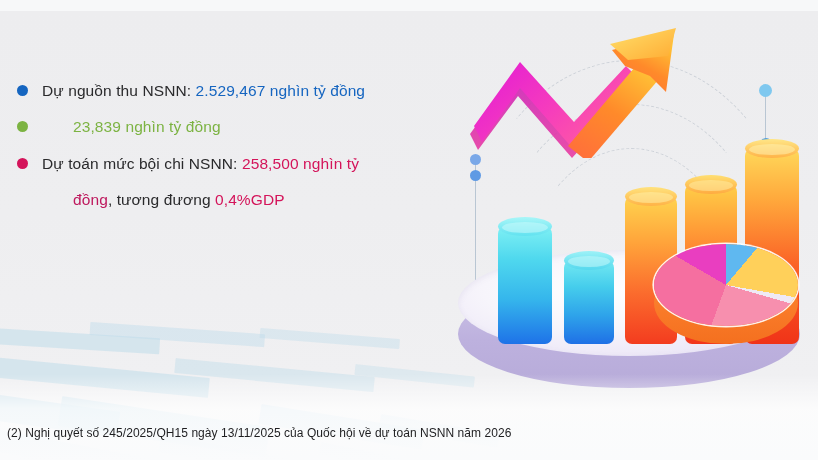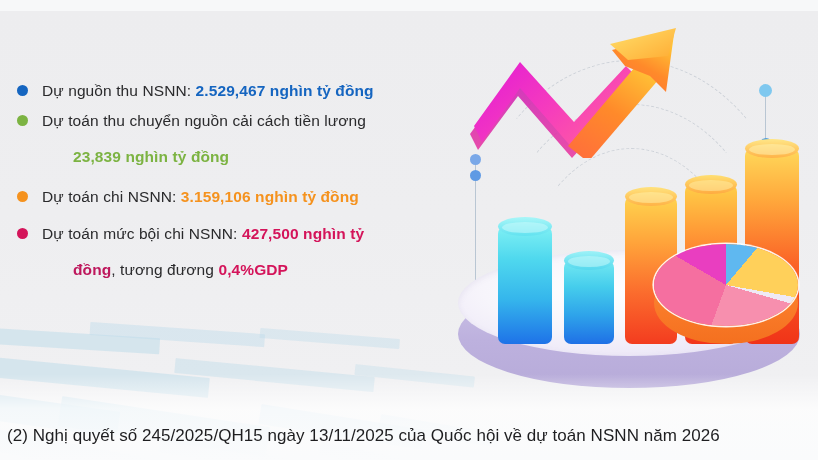--- a/index.html
+++ b/index.html
@@ -22,24 +22,24 @@
   .ribbons{position:absolute;left:-40px;bottom:-8px;width:560px;height:150px;overflow:hidden;}
   .rb{position:absolute;background:#bfdcea;border-radius:1px;opacity:.62;
       transform-origin:left center;}
 
   
   .bullets{position:absolute;left:12px;top:78px;width:430px;}
   .row{position:relative;padding-left:30px;margin-bottom:4px;}
   .dot{position:absolute;left:5px;top:7px;width:11px;height:11px;border-radius:50%;}
   .line{font-size:15.5px;line-height:26px;color:#2a2a2c;letter-spacing:.1px;white-space:nowrap;}
   .line.sub{padding-left:0;margin-top:8px;}
-  .v{font-weight:bold;}
+  .v{font-weight:normal;}
   .row.r2 .line.sub, .row.r4 .line.sub{margin-top:10px;margin-left:31px;}
 
-  .footnote{position:absolute;left:7px;top:426px;font-size:17px;color:#1e1e20;letter-spacing:.05px;white-space:nowrap;}
+  .footnote{position:absolute;left:7px;top:426px;font-size:12px;color:#1e1e20;letter-spacing:.05px;white-space:nowrap;}
 
   
   .art{position:absolute;left:440px;top:8px;width:378px;height:400px;}
 
   
   .guide{position:absolute;width:1.4px;background:#b9c6d3;}
   .gdot{position:absolute;border-radius:50%;}
 
   .arc{position:absolute;border-style:dashed;border-color:#c3c9d1 transparent transparent transparent;border-width:1.1px 1.1px 0 1.1px;border-radius:50%/100% 100% 0 0;opacity:.75;}
 
@@ -192,30 +192,25 @@
 
   <div class="bullets">
 
     <div class="row r1">
       <span class="dot" style="background:#1565c0;"></span>
       <div class="line"><span>Dự nguồn thu NSNN: </span><span class="v" style="color:#1565c0;">2.529,467  nghìn tỷ đồng</span></div>
     </div>
 
     <div class="row r2">
       <span class="dot" style="background:#7cb342;"></span>
-      <div class="line"><span>Dự toán thu chuyển nguồn cải cách tiền lương</span></div>
       <div class="line sub v" style="color:#7cb342;">23,839 nghìn tỷ đồng</div>
     </div>
 
-    <div class="row r3" style="margin-top:14px;">
-      <span class="dot" style="background:#f5921e;"></span>
-      <div class="line"><span>Dự toán chi NSNN: </span><span class="v" style="color:#f5921e;">3.159,106 nghìn tỷ đồng</span></div>
-    </div>
 
     <div class="row r4" style="margin-top:11px;">
       <span class="dot" style="background:#d4145a;"></span>
-      <div class="line"><span>Dự toán mức bội chi NSNN: </span><span class="v" style="color:#d4145a;">427,500 nghìn tỷ</span></div>
+      <div class="line"><span>Dự toán mức bội chi NSNN: </span><span class="v" style="color:#d4145a;">258,500 nghìn tỷ</span></div>
       <div class="line sub"><span class="v" style="color:#be185d;">đồng</span><span>, tương đương </span><span class="v" style="color:#d4145a;">0,4%GDP</span></div>
     </div>
   </div>
 
   <div class="footnote">(2) Nghị quyết số 245/2025/QH15 ngày 13/11/2025 của Quốc hội về dự toán NSNN năm 2026</div>
 </div>
 
 </body></html>

